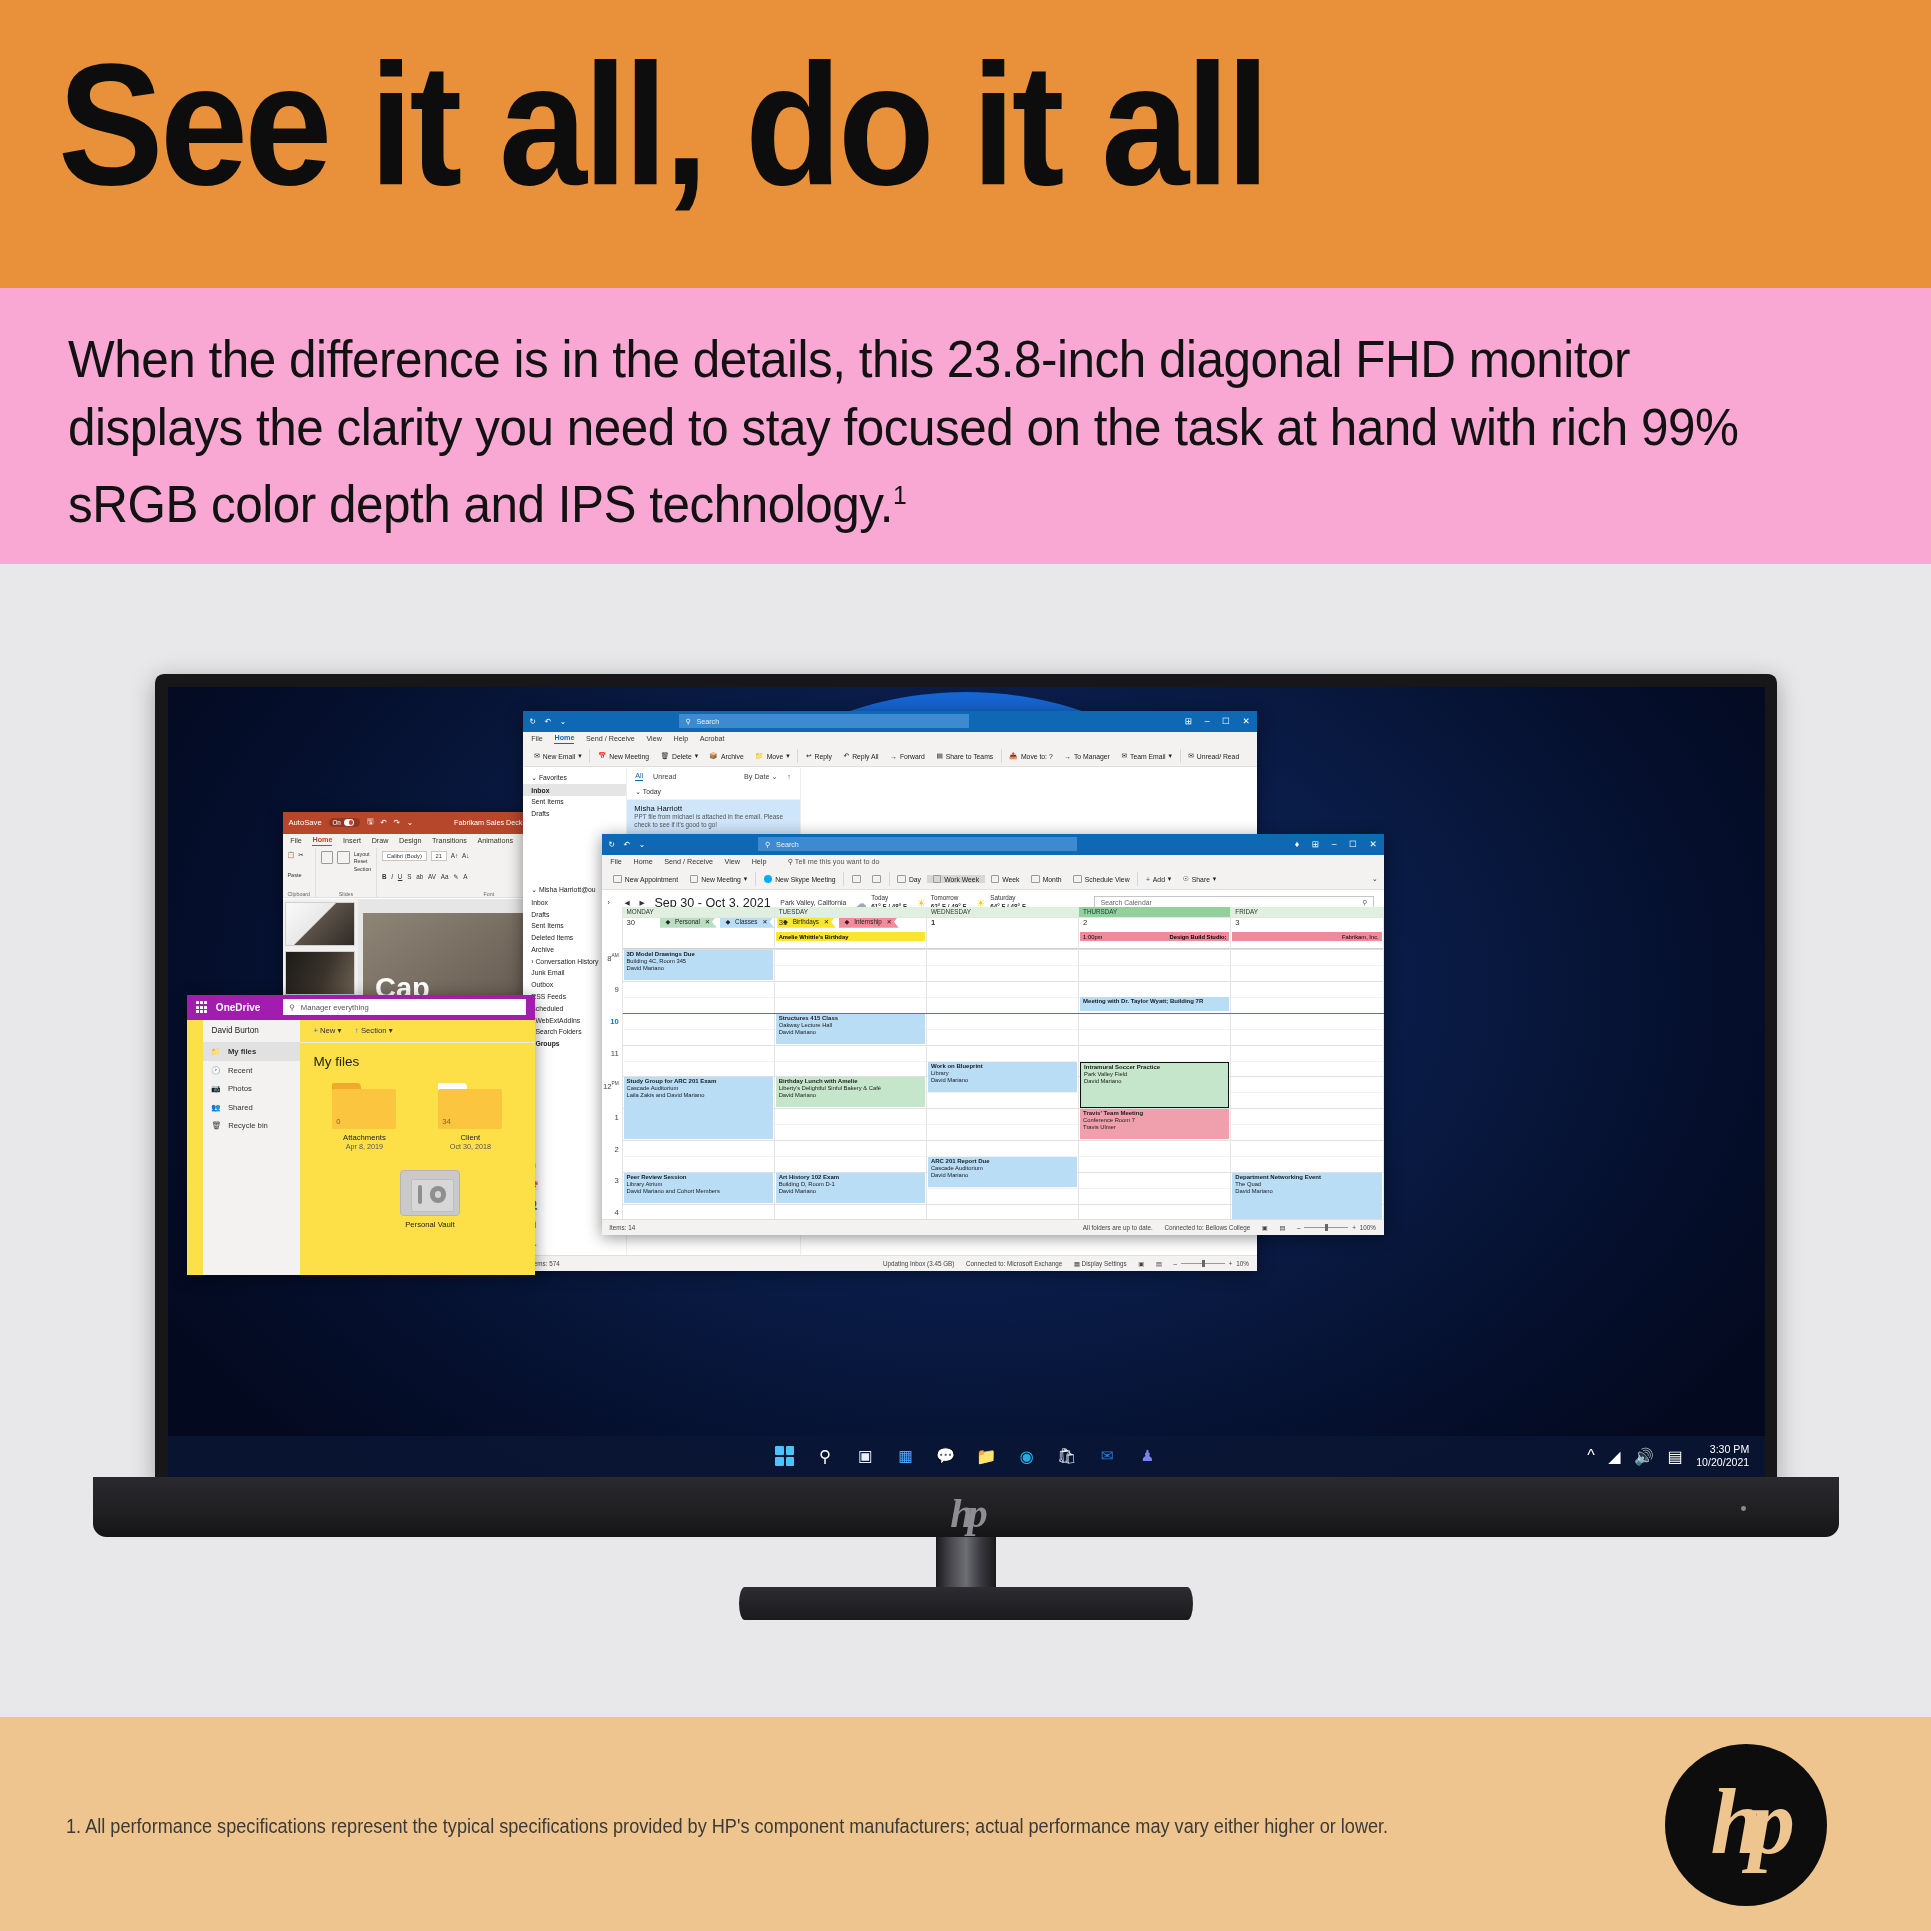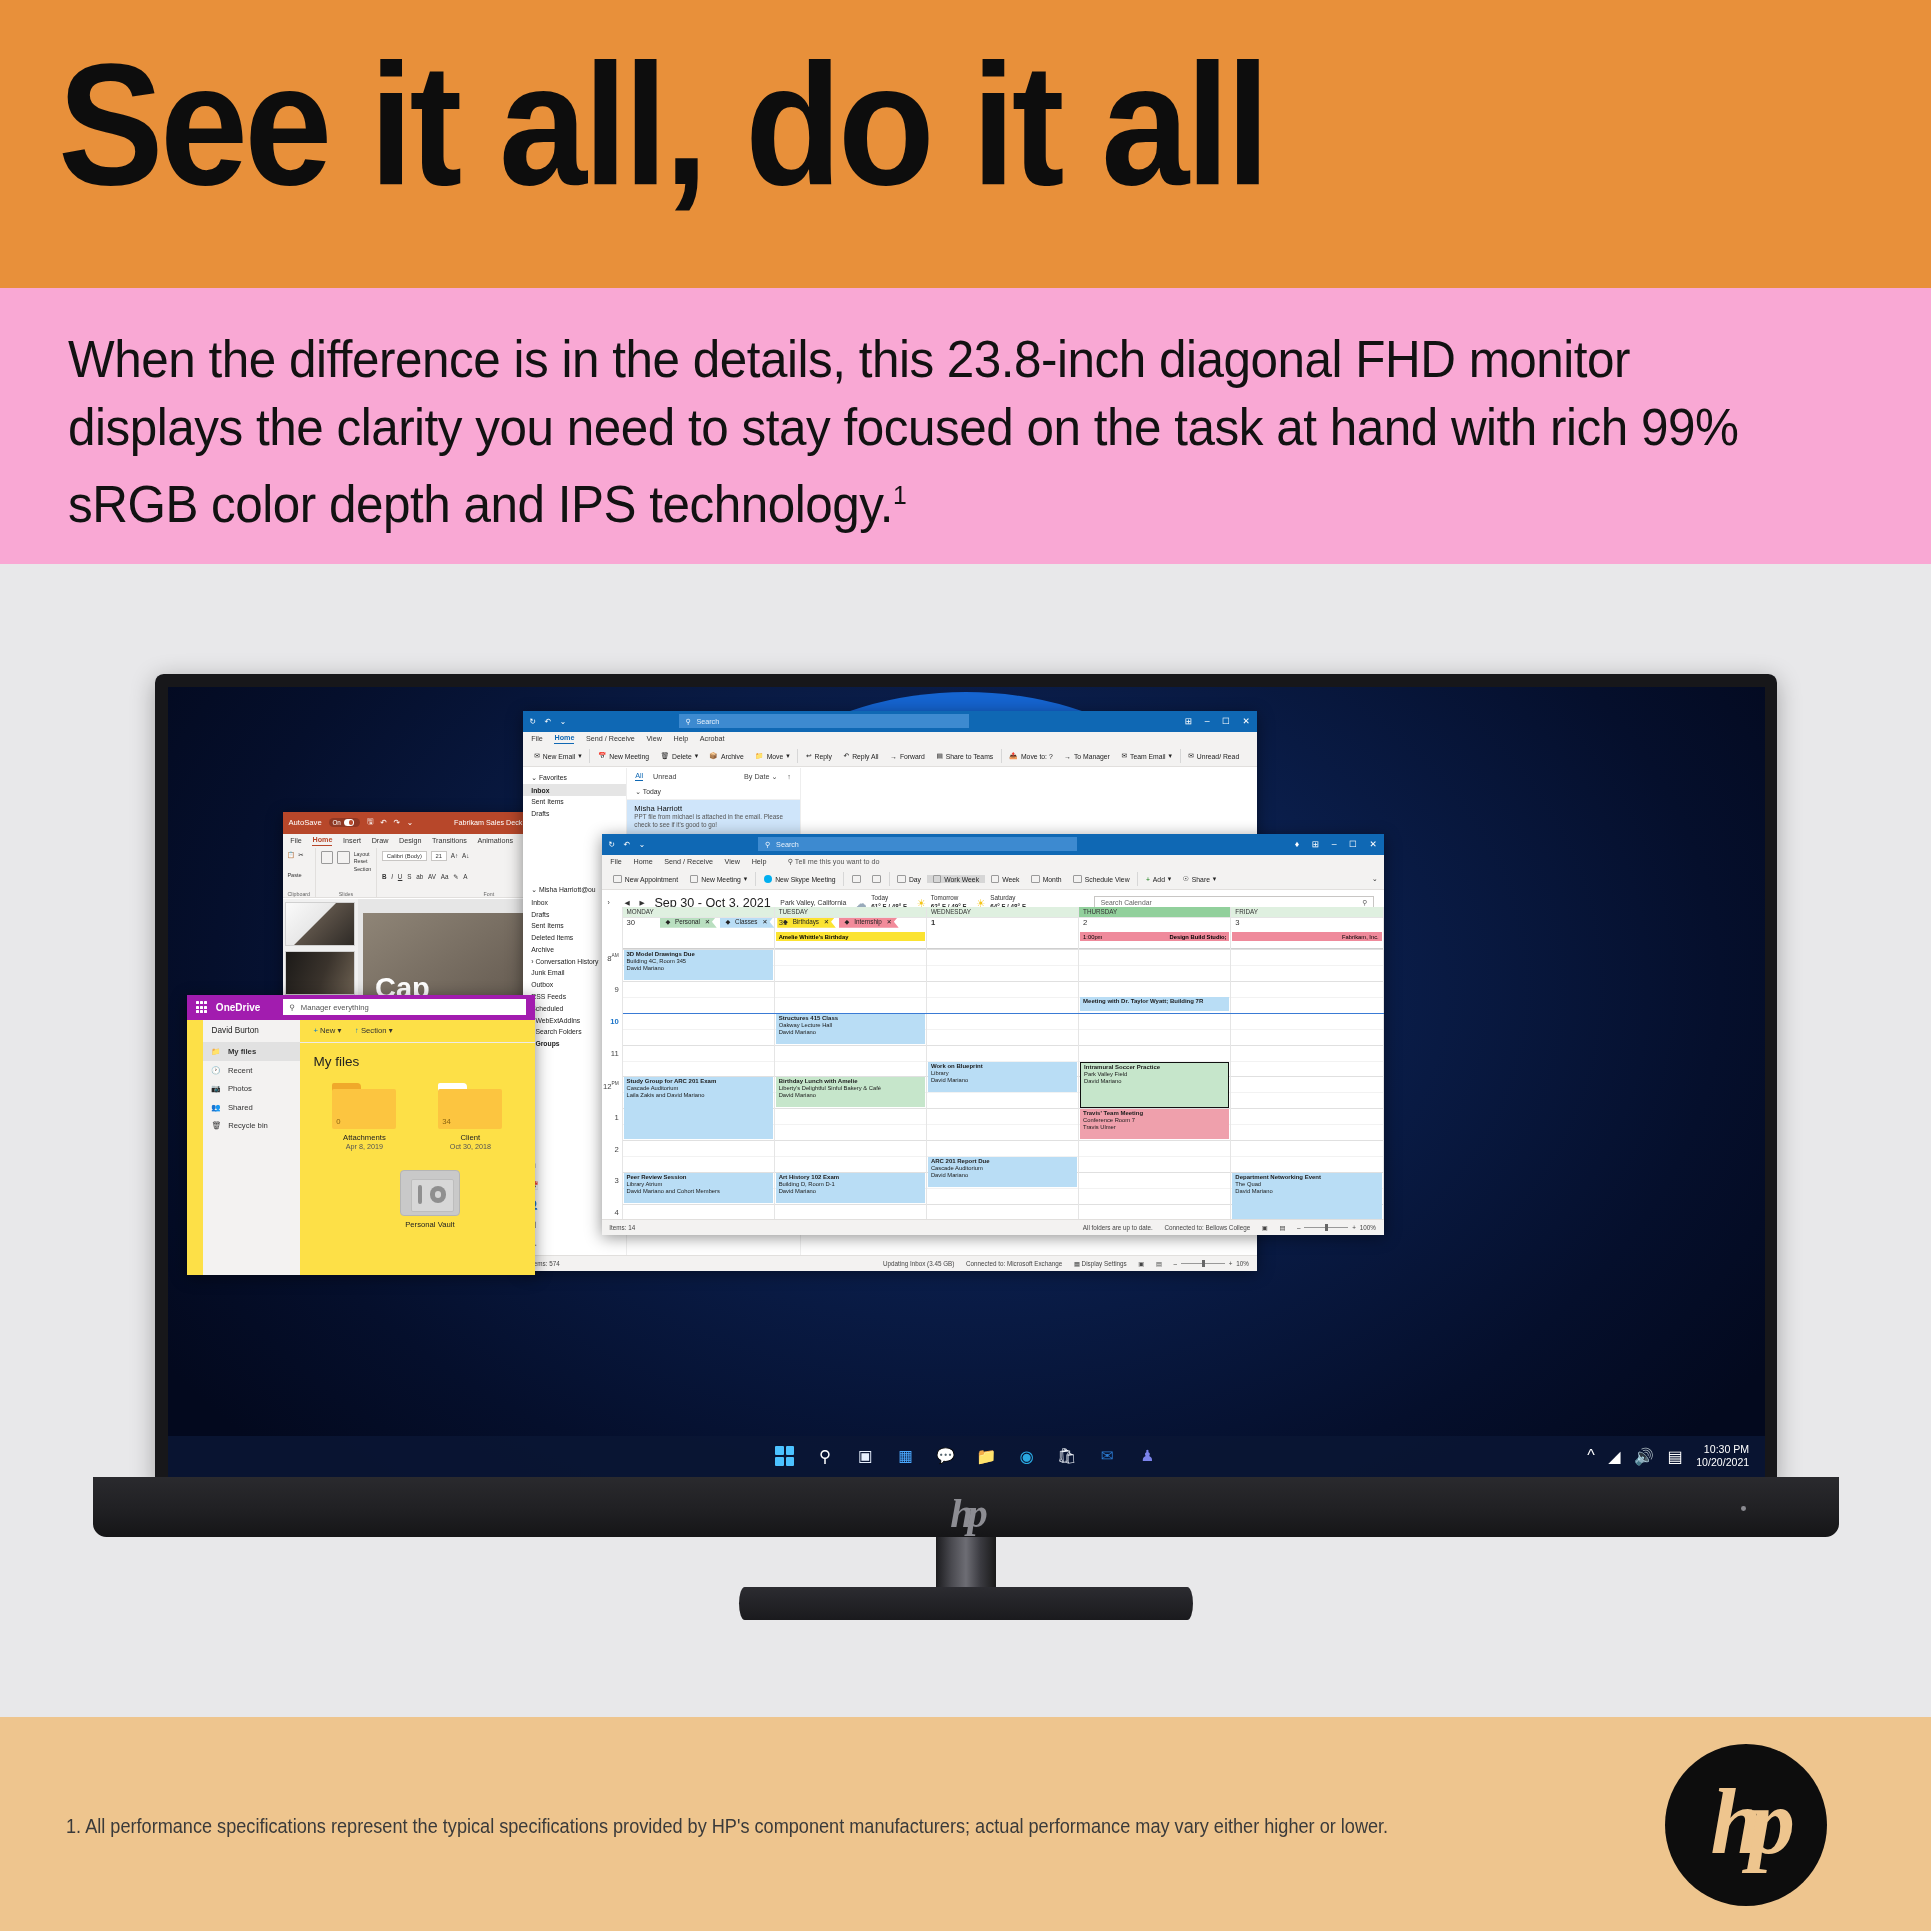--- a/index.html
+++ b/index.html
@@ -953,21 +953,21 @@
           <span class="ti" style="color:#eef2f8;font-size:15.4px;">🛍</span>
           <span class="ti" style="color:#2b7cd3;font-size:15.4px;">✉</span>
           <span class="ti" style="color:#7b83eb;font-size:15.4px;">♟</span>
         </div>
         <div class="tb-right">
           <span>^</span>
           <span>◢</span>
           <span>🔊</span>
           <span>▤</span>
           <span class="tb-clock">
-            <span>10:30 PM</span><br>
+            <span>3:30 PM</span><br>
             <span>10/20/2021</span>
           </span>
         </div>
       </div>
 
     </div>
   </div>
 </div>
 
 <div class="banner-bot">

